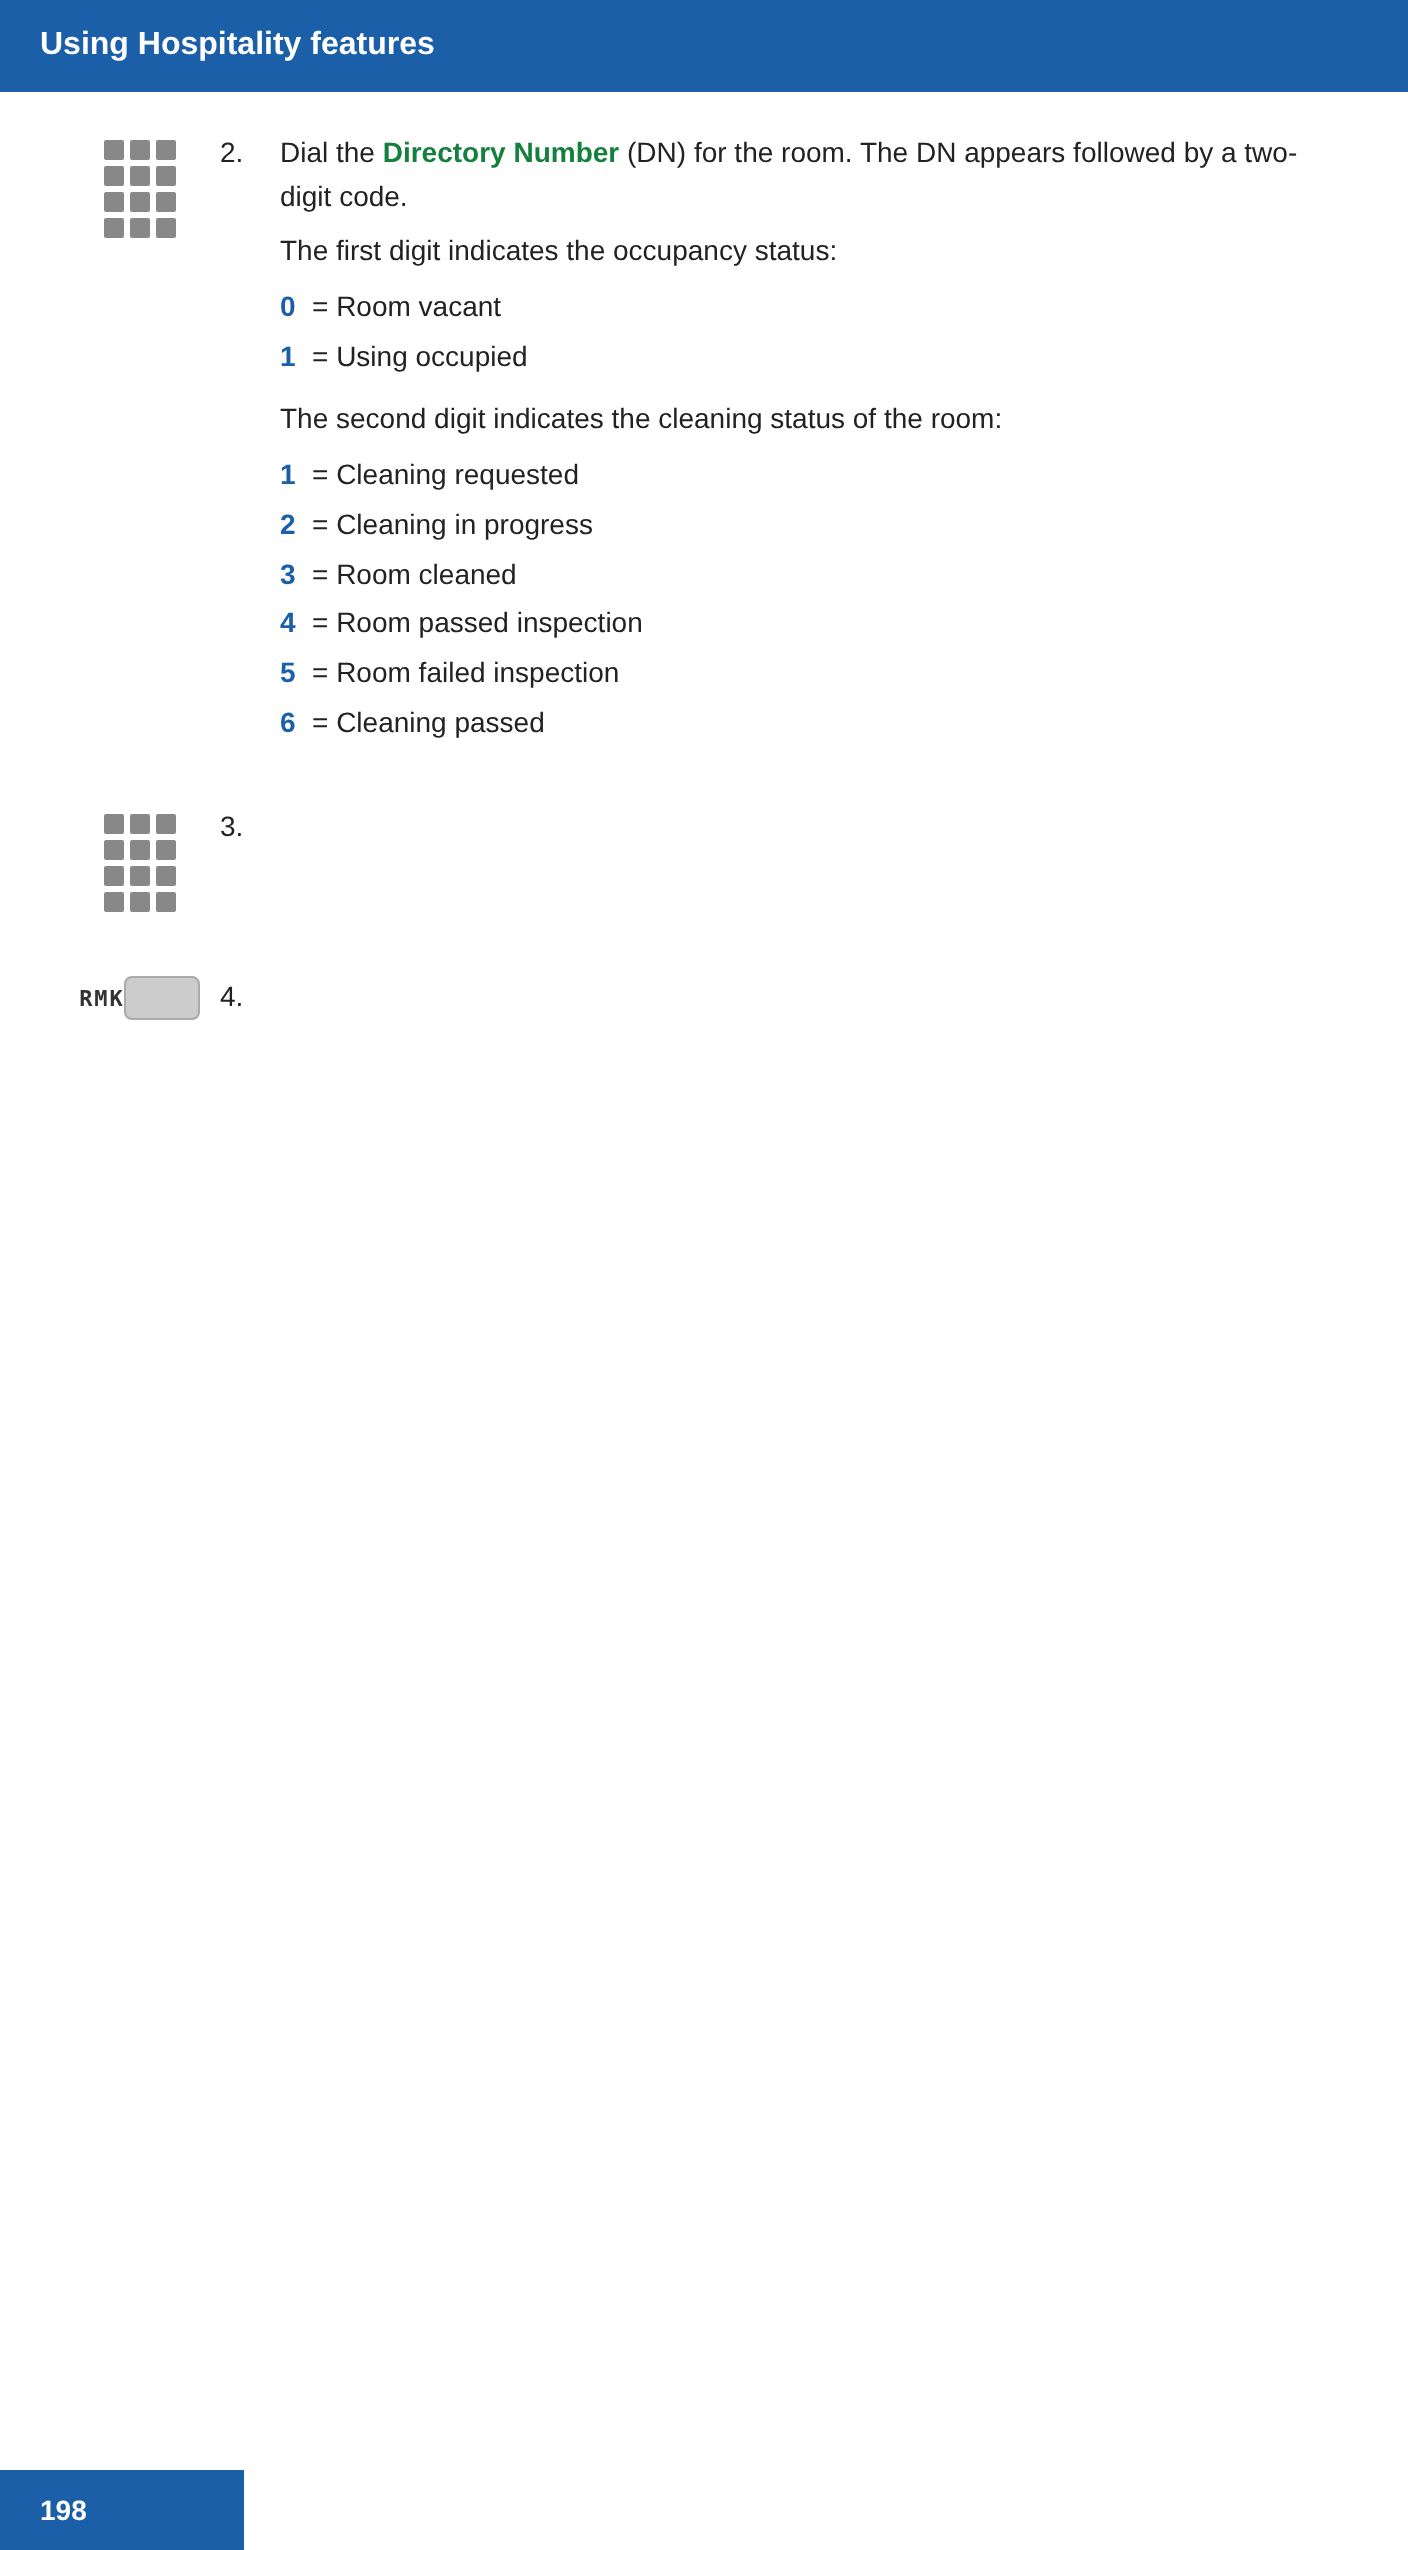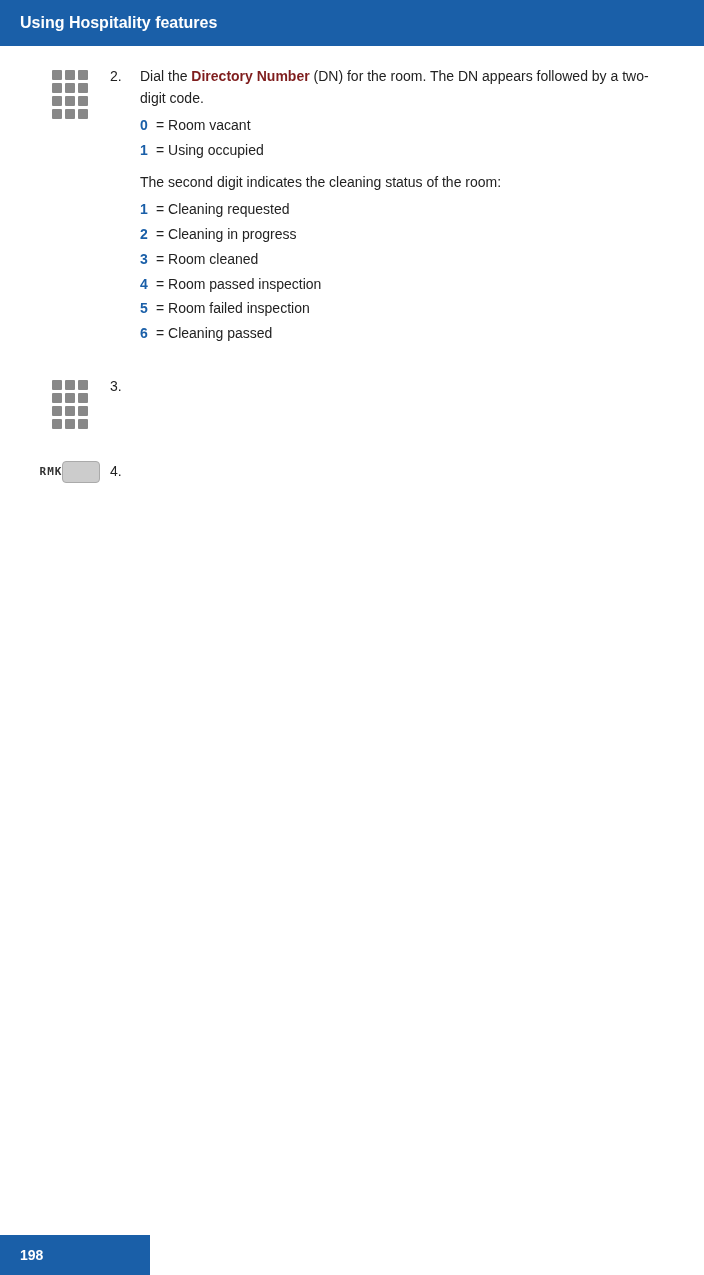--- a/index.html
+++ b/index.html
@@ -69,21 +69,21 @@
     .step-content {
       flex: 1;
       line-height: 1.55;
     }
 
     .step-content p {
       margin-bottom: 6px;
     }
 
     .highlight-blue {
-      color: #7f1d1d;
+      color: #15803d;
       font-weight: bold;
     }
 
     .status-line {
       display: flex;
       align-items: flex-start;
       margin: 3px 0;
     }
 
     .status-num {
@@ -117,21 +117,21 @@
       background: #cccccc;
       border-radius: 4px;
       border: 1px solid #aaaaaa;
       display: inline-block;
     }
 
     .page-footer {
       position: absolute;
       bottom: 0;
       left: 0;
-      width: 150px;
+      width: 122px;
       background: #1a5fa8;
       padding: 12px 20px;
     }
 
     .page-number {
       color: #ffffff;
       font-weight: bold;
       font-size: 14px;
     }
   </style>
@@ -159,20 +159,21 @@
         <div class="keypad-dot"></div>
           <div class="keypad-dot"></div>
           <div class="keypad-dot"></div>
       </div>
     </div>
     <div class="step-number">2.</div>
     <div class="step-content">
       <p>
         Dial the <span class="highlight-blue">Directory Number</span> (DN) for the room. The DN appears followed by a two-digit code.
       </p>
+      <p>The first digit indicates the occupancy status:</p>
       <div class="status-line">
         <span class="status-num">0</span>
         <span>= Room vacant</span>
       </div>
       <div class="status-line">
         <span class="status-num">1</span>
         <span>= Using occupied</span>
       </div>
       <p class="section-gap">The second digit indicates the cleaning status of the room:</p>
       <div class="status-line">

